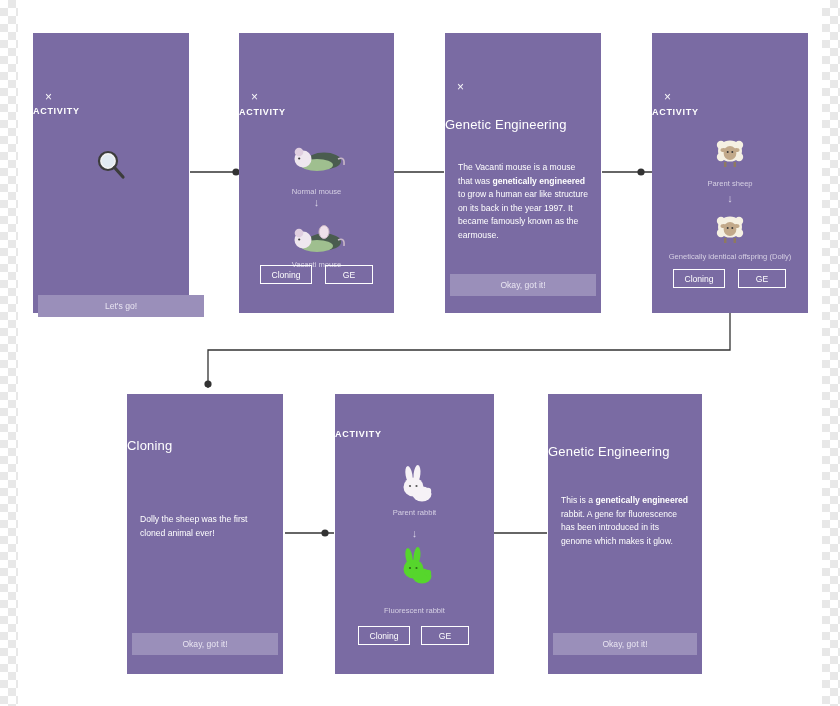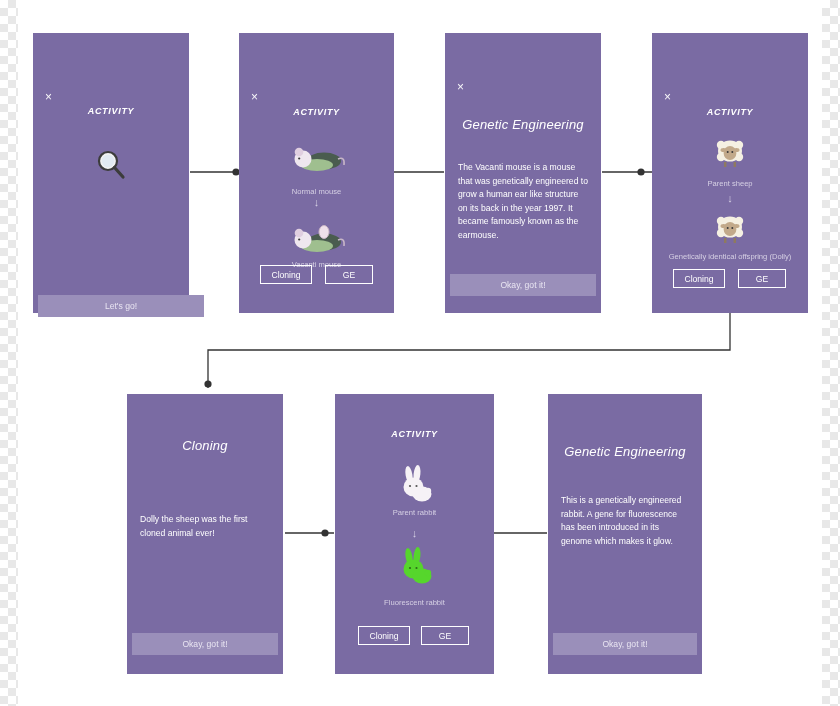--- a/index.html
+++ b/index.html
@@ -58,39 +58,38 @@
     position: absolute;
     color: #ffffff;
     font-size: 12px;
     line-height: 12px;
     opacity: 0.95;
     user-select: none;
   }
   .card-title {
     position: absolute;
     left: 0; right: 0;
-    text-align: center;
+    text-align: left;
     color: #ffffff;
     font-size: 9px;
     letter-spacing: 0.7px;
     font-weight: 600;
-    font-style: italic;
   }
   .card-title.mixed {
     font-size: 13px;
     letter-spacing: 0.2px;
     font-weight: 400;
   }
   .body-text {
     position: absolute;
     color: #ffffff;
     font-size: 8.6px;
     line-height: 13.5px;
   }
-  .body-text b { font-weight: 400; }
+  .body-text b { font-weight: 700; }
 
   .btn {
     position: absolute;
     box-sizing: border-box;
     display: flex;
     align-items: center;
     justify-content: center;
     font-size: 8.6px;
     color: #ffffff;
   }
@@ -303,21 +302,21 @@
       <svg width="40" height="42" viewBox="0 0 40 42">
         <ellipse cx="14" cy="12" rx="3.4" ry="9" fill="#56d62c" transform="rotate(-10 14 12)"></ellipse>
         <ellipse cx="22" cy="11" rx="3.4" ry="9" fill="#56d62c" transform="rotate(6 22 11)"></ellipse>
         <ellipse cx="18.5" cy="24" rx="10" ry="9.5" fill="#56d62c"></ellipse>
         <ellipse cx="27" cy="31" rx="9.5" ry="7.5" fill="#56d62c"></ellipse>
         <circle cx="15" cy="23" r="1.1" fill="#2d6b18"></circle>
         <circle cx="21.5" cy="23" r="1.1" fill="#2d6b18"></circle>
         <circle cx="33" cy="28" r="3.2" fill="#56d62c"></circle>
       </svg>
     </div>
-    <div class="caption" style="top:204px;">Fluorescent rabbit</div>
+    <div class="caption" style="top:212px;">Fluorescent rabbit</div>
 
     <div class="btn btn-outline" style="left:23px; top:232px; width:52px; height:19px;">Cloning</div>
     <div class="btn btn-outline" style="left:86px; top:232px; width:48px; height:19px;">GE</div>
   </div>
 
   <div class="card" style="left:548px; top:394px; width:154px; height:280px;">
 
     <div class="card-title mixed" style="top:50px;">Genetic Engineering</div>
 
     <div class="body-text" style="left:13px; width:130px; top:100px;">

